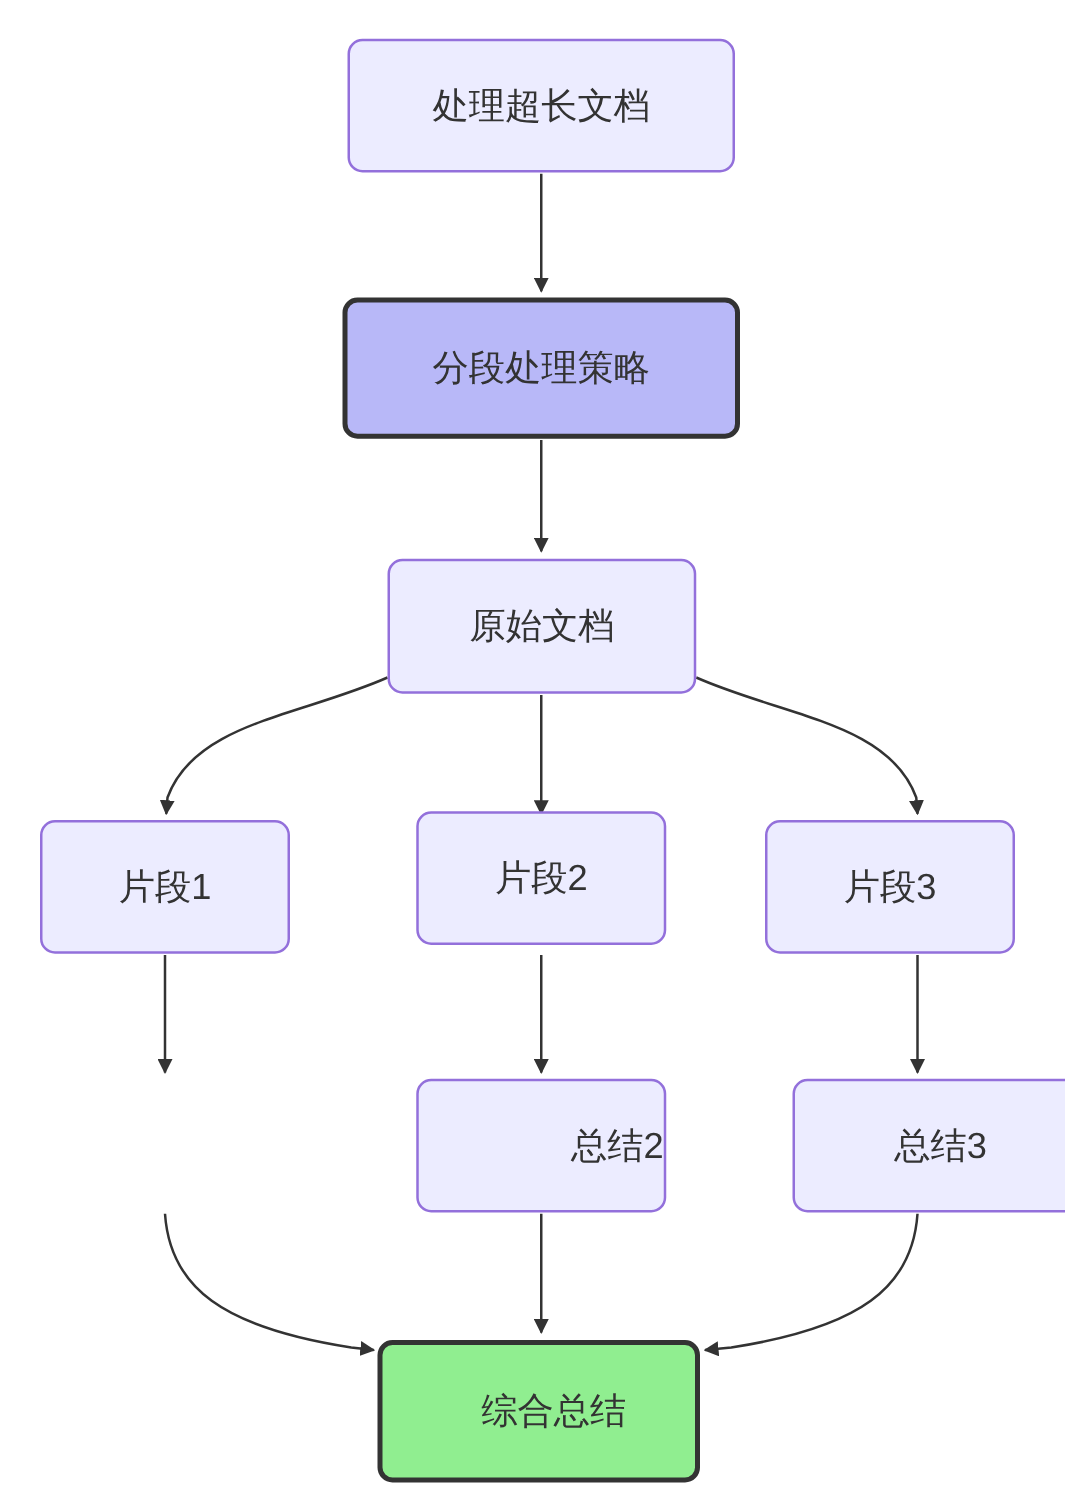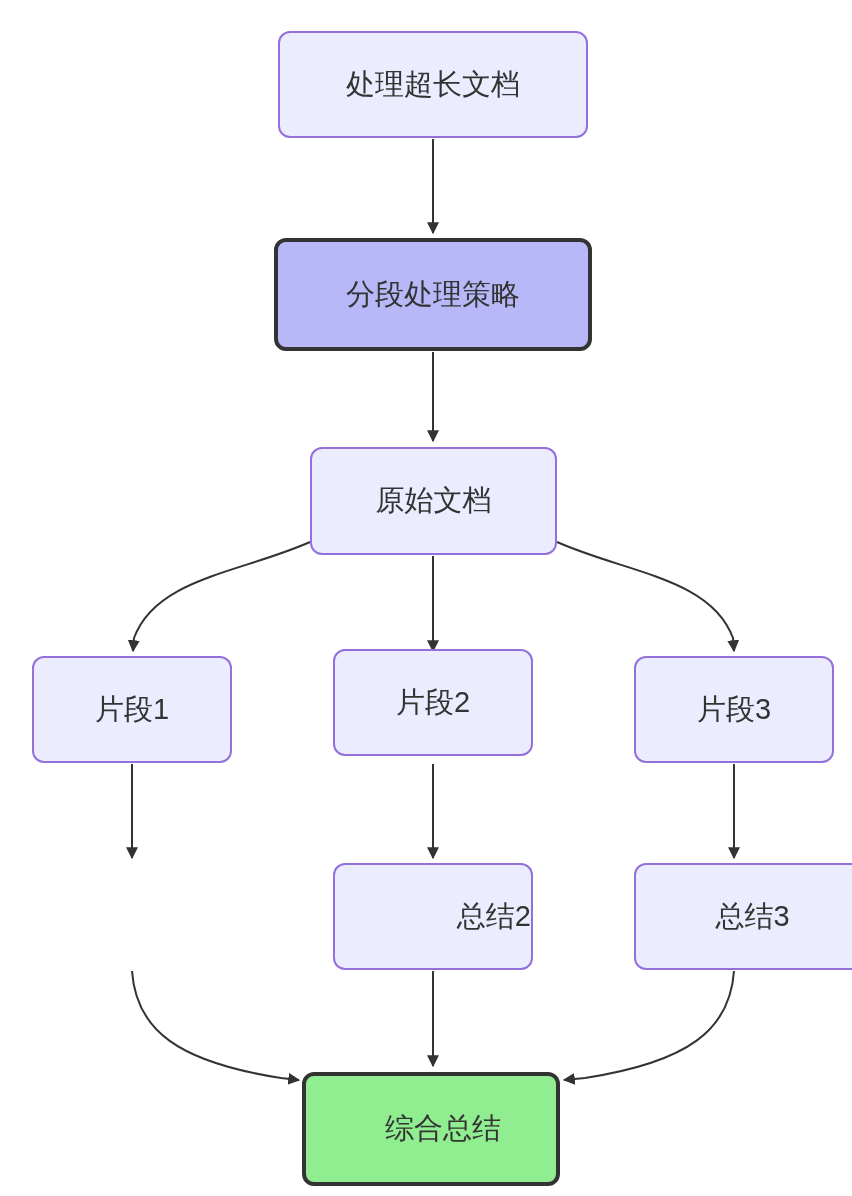--- a/index.html
+++ b/index.html
@@ -95,21 +95,21 @@
   </div>
 
   <div class="node default" style="left:32px; top:656px; width:200px; height:107px;">
     <span>片段1</span>
   </div>
 
   <div class="node default" style="left:333px; top:617px; width:200px; height:107px;margin-top:32px;">
     <span>片段2</span>
   </div>
 
-  <div class="node default" style="left:634px; top:656px; width:200px; height:107px;">
+  <div class="node default" style="left:612px; top:656px; width:200px; height:107px;">
     <span>片段3</span>
   </div>
 
 
   <div class="node default" style="left:333px; top:863px; width:200px; height:107px;justify-content:flex-end;">
     <span>总结2</span>
   </div>
 
   <div class="node default" style="left:634px; top:863px; width:237px; height:107px;">
     <span>总结3</span>

